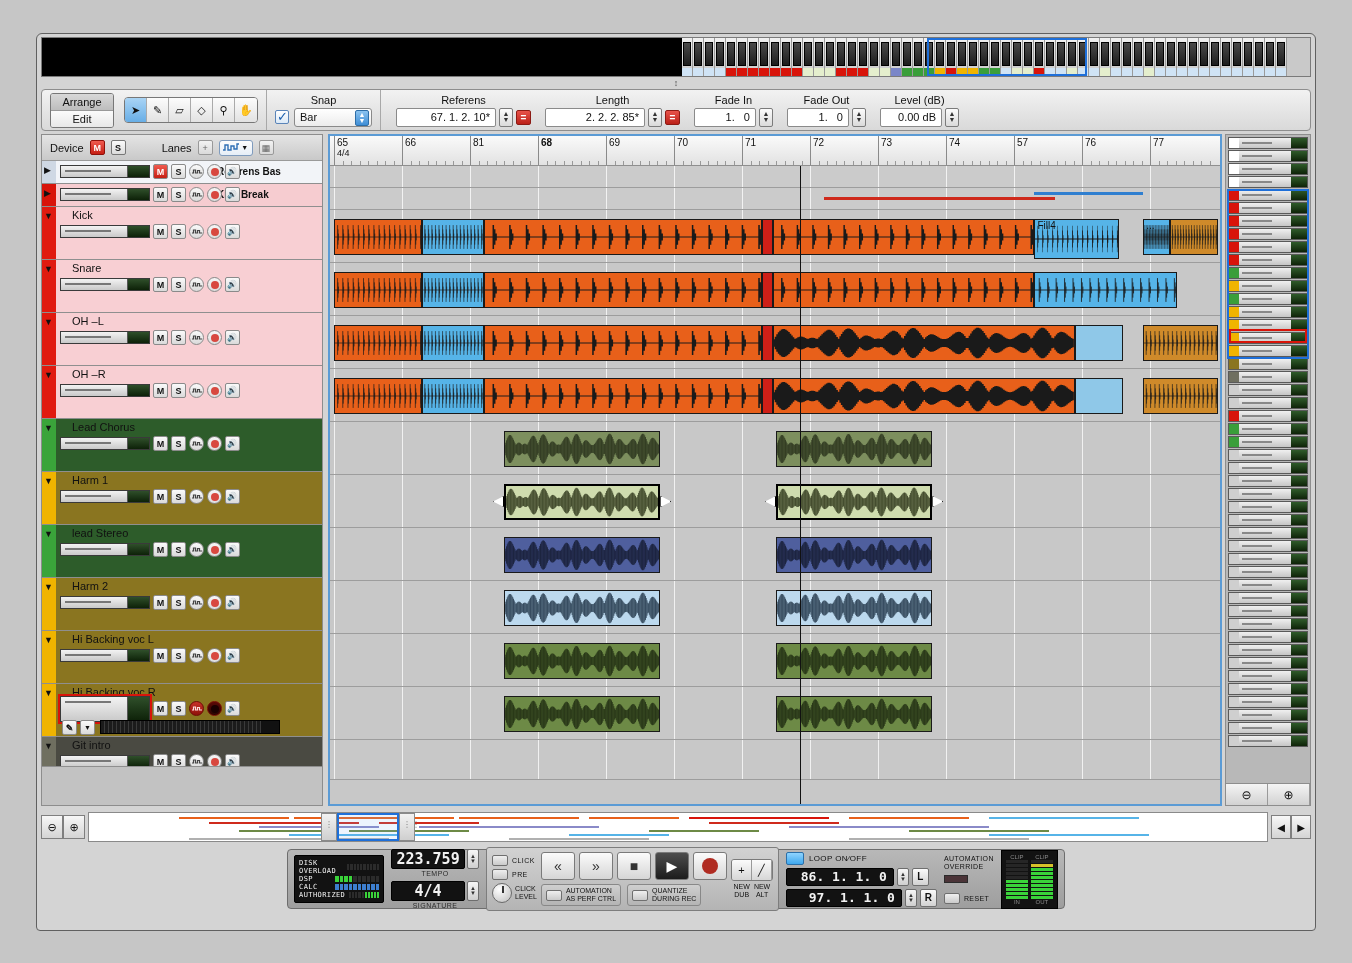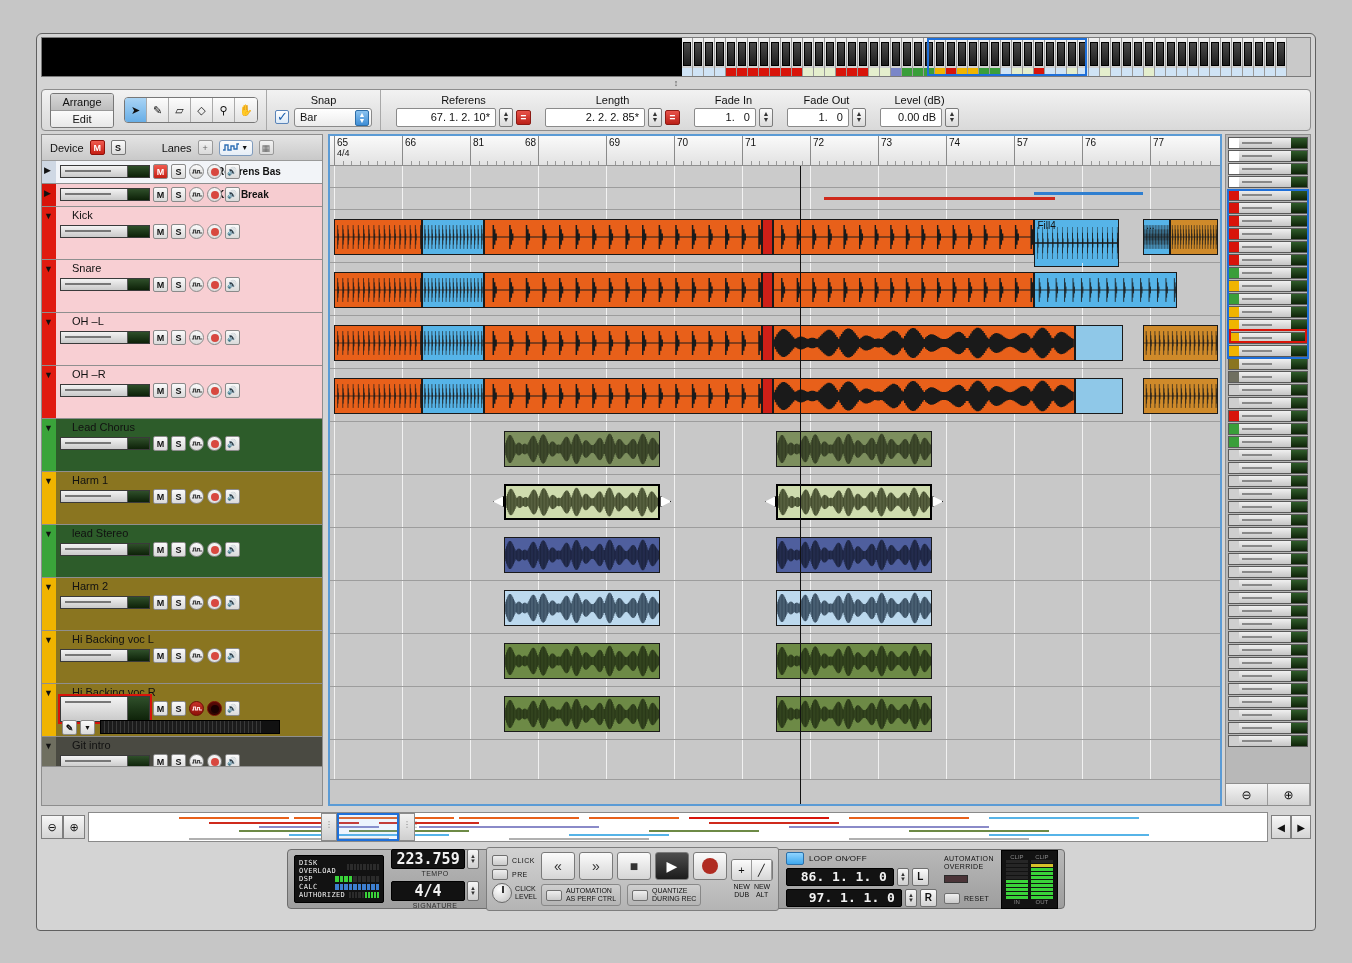--- a/index.html
+++ b/index.html
@@ -764,21 +764,21 @@
           <div class="bar" style="left: 140px;"></div>
           <div class="bnum" style="left: 140px;">81</div>
           <div class="tk" style="left: 148.5px;"></div>
           <div class="tk" style="left: 157px;"></div>
           <div class="tk" style="left: 165.5px;"></div>
           <div class="tk" style="left: 174px;"></div>
           <div class="tk" style="left: 182.5px;"></div>
           <div class="tk" style="left: 191px;"></div>
           <div class="tk" style="left: 199.5px;"></div>
           <div class="bar" style="left: 208px;"></div>
-          <div class="bnum" style="left: 192px;">68</div>
+          <div class="bnum" style="left: 208px; font-weight: bold;">68</div>
           <div class="tk" style="left: 216.5px;"></div>
           <div class="tk" style="left: 225px;"></div>
           <div class="tk" style="left: 233.5px;"></div>
           <div class="tk" style="left: 242px;"></div>
           <div class="tk" style="left: 250.5px;"></div>
           <div class="tk" style="left: 259px;"></div>
           <div class="tk" style="left: 267.5px;"></div>
           <div class="bar" style="left: 276px;"></div>
           <div class="bnum" style="left: 276px;">69</div>
           <div class="tk" style="left: 284.5px;"></div>
@@ -914,21 +914,21 @@
             <div class="clip" style="left: 92.4px; width: 61.2px; top: 9px; height: 36px; background: rgb(86, 180, 232);"><svg width="100%" height="100%" preserveAspectRatio="none" viewBox="0 0 200 40">
                 <path d="M0 20 L200 20 M6 6 L6 34 M7 11 L7 29 M8 16 L8 24 M18 6 L18 34 M19 11 L19 29 M20 16 L20 24 M30 6 L30 34 M31 11 L31 29 M32 16 L32 24 M42 6 L42 34 M43 11 L43 29 M44 16 L44 24 M54 6 L54 34 M55 11 L55 29 M56 16 L56 24 M66 6 L66 34 M67 11 L67 29 M68 16 L68 24 M78 6 L78 34 M79 11 L79 29 M80 16 L80 24 M90 6 L90 34 M91 11 L91 29 M92 16 L92 24 M102 6 L102 34 M103 11 L103 29 M104 16 L104 24 M114 6 L114 34 M115 11 L115 29 M116 16 L116 24 M126 6 L126 34 M127 11 L127 29 M128 16 L128 24 M138 6 L138 34 M139 11 L139 29 M140 16 L140 24 M150 6 L150 34 M151 11 L151 29 M152 16 L152 24 M162 6 L162 34 M163 11 L163 29 M164 16 L164 24 M174 6 L174 34 M175 11 L175 29 M176 16 L176 24 M186 6 L186 34 M187 11 L187 29 M188 16 L188 24 M198 6 L198 34 M199 11 L199 29 M200 16 L200 24 " stroke="#1a1a1a" stroke-width="1.1"></path>
               </svg></div>
             <div class="clip" style="left: 153.6px; width: 278.8px; top: 9px; height: 36px; background: rgb(232, 96, 26);"><svg width="100%" height="100%" preserveAspectRatio="none" viewBox="0 0 200 40">
                 <path d="M0 20 L200 20 M6 6 L6 34 M7 11 L7 29 M8 16 L8 24 M18 6 L18 34 M19 11 L19 29 M20 16 L20 24 M30 6 L30 34 M31 11 L31 29 M32 16 L32 24 M42 6 L42 34 M43 11 L43 29 M44 16 L44 24 M54 6 L54 34 M55 11 L55 29 M56 16 L56 24 M66 6 L66 34 M67 11 L67 29 M68 16 L68 24 M78 6 L78 34 M79 11 L79 29 M80 16 L80 24 M90 6 L90 34 M91 11 L91 29 M92 16 L92 24 M102 6 L102 34 M103 11 L103 29 M104 16 L104 24 M114 6 L114 34 M115 11 L115 29 M116 16 L116 24 M126 6 L126 34 M127 11 L127 29 M128 16 L128 24 M138 6 L138 34 M139 11 L139 29 M140 16 L140 24 M150 6 L150 34 M151 11 L151 29 M152 16 L152 24 M162 6 L162 34 M163 11 L163 29 M164 16 L164 24 M174 6 L174 34 M175 11 L175 29 M176 16 L176 24 M186 6 L186 34 M187 11 L187 29 M188 16 L188 24 M198 6 L198 34 M199 11 L199 29 M200 16 L200 24 " stroke="#1a1a1a" stroke-width="1.1"></path>
               </svg></div>
             <div class="clip" style="left: 432.4px; width: 10.2px; top: 9px; height: 36px; background: rgb(207, 31, 23);"></div>
             <div class="clip" style="left: 442.6px; width: 261.8px; top: 9px; height: 36px; background: rgb(232, 96, 26);"><svg width="100%" height="100%" preserveAspectRatio="none" viewBox="0 0 200 40">
                 <path d="M0 20 L200 20 M6 6 L6 34 M7 11 L7 29 M8 16 L8 24 M18 6 L18 34 M19 11 L19 29 M20 16 L20 24 M30 6 L30 34 M31 11 L31 29 M32 16 L32 24 M42 6 L42 34 M43 11 L43 29 M44 16 L44 24 M54 6 L54 34 M55 11 L55 29 M56 16 L56 24 M66 6 L66 34 M67 11 L67 29 M68 16 L68 24 M78 6 L78 34 M79 11 L79 29 M80 16 L80 24 M90 6 L90 34 M91 11 L91 29 M92 16 L92 24 M102 6 L102 34 M103 11 L103 29 M104 16 L104 24 M114 6 L114 34 M115 11 L115 29 M116 16 L116 24 M126 6 L126 34 M127 11 L127 29 M128 16 L128 24 M138 6 L138 34 M139 11 L139 29 M140 16 L140 24 M150 6 L150 34 M151 11 L151 29 M152 16 L152 24 M162 6 L162 34 M163 11 L163 29 M164 16 L164 24 M174 6 L174 34 M175 11 L175 29 M176 16 L176 24 M186 6 L186 34 M187 11 L187 29 M188 16 L188 24 M198 6 L198 34 M199 11 L199 29 M200 16 L200 24 " stroke="#1a1a1a" stroke-width="1.1"></path>
               </svg></div>
-            <div class="clip" style="left: 704.4px; width: 85px; top: 9px; height: 48px; background: rgb(86, 180, 232);"><svg width="100%" height="100%" preserveAspectRatio="none" viewBox="0 0 200 40">
+            <div class="clip" style="left: 704.4px; width: 85px; top: 9px; height: 40px; background: rgb(86, 180, 232);"><svg width="100%" height="100%" preserveAspectRatio="none" viewBox="0 0 200 40">
                 <path d="M0 20 L200 20 M6 6 L6 34 M7 11 L7 29 M8 16 L8 24 M18 6 L18 34 M19 11 L19 29 M20 16 L20 24 M30 6 L30 34 M31 11 L31 29 M32 16 L32 24 M42 6 L42 34 M43 11 L43 29 M44 16 L44 24 M54 6 L54 34 M55 11 L55 29 M56 16 L56 24 M66 6 L66 34 M67 11 L67 29 M68 16 L68 24 M78 6 L78 34 M79 11 L79 29 M80 16 L80 24 M90 6 L90 34 M91 11 L91 29 M92 16 L92 24 M102 6 L102 34 M103 11 L103 29 M104 16 L104 24 M114 6 L114 34 M115 11 L115 29 M116 16 L116 24 M126 6 L126 34 M127 11 L127 29 M128 16 L128 24 M138 6 L138 34 M139 11 L139 29 M140 16 L140 24 M150 6 L150 34 M151 11 L151 29 M152 16 L152 24 M162 6 L162 34 M163 11 L163 29 M164 16 L164 24 M174 6 L174 34 M175 11 L175 29 M176 16 L176 24 M186 6 L186 34 M187 11 L187 29 M188 16 L188 24 M198 6 L198 34 M199 11 L199 29 M200 16 L200 24 " stroke="#1a1a1a" stroke-width="1.1"></path>
               </svg><span class="lbl">Fill4</span></div>
             <div class="clip" style="left: 813.2px; width: 27.2px; top: 9px; height: 36px; background: rgb(86, 180, 232);"><svg width="100%" height="100%" preserveAspectRatio="none" viewBox="0 0 200 40">
                 <path d="M0 20 L200 20 M6 6 L6 34 M7 11 L7 29 M8 16 L8 24 M18 6 L18 34 M19 11 L19 29 M20 16 L20 24 M30 6 L30 34 M31 11 L31 29 M32 16 L32 24 M42 6 L42 34 M43 11 L43 29 M44 16 L44 24 M54 6 L54 34 M55 11 L55 29 M56 16 L56 24 M66 6 L66 34 M67 11 L67 29 M68 16 L68 24 M78 6 L78 34 M79 11 L79 29 M80 16 L80 24 M90 6 L90 34 M91 11 L91 29 M92 16 L92 24 M102 6 L102 34 M103 11 L103 29 M104 16 L104 24 M114 6 L114 34 M115 11 L115 29 M116 16 L116 24 M126 6 L126 34 M127 11 L127 29 M128 16 L128 24 M138 6 L138 34 M139 11 L139 29 M140 16 L140 24 M150 6 L150 34 M151 11 L151 29 M152 16 L152 24 M162 6 L162 34 M163 11 L163 29 M164 16 L164 24 M174 6 L174 34 M175 11 L175 29 M176 16 L176 24 M186 6 L186 34 M187 11 L187 29 M188 16 L188 24 M198 6 L198 34 M199 11 L199 29 M200 16 L200 24 " stroke="#1a1a1a" stroke-width="1.1"></path>
               </svg><span class="lbl">...</span></div>
             <div class="clip" style="left: 840.4px; width: 47.6px; top: 9px; height: 36px; background: rgb(207, 138, 42);"><svg width="100%" height="100%" preserveAspectRatio="none" viewBox="0 0 200 40">
                 <path d="M0 20 L200 20 M6 6 L6 34 M7 11 L7 29 M8 16 L8 24 M18 6 L18 34 M19 11 L19 29 M20 16 L20 24 M30 6 L30 34 M31 11 L31 29 M32 16 L32 24 M42 6 L42 34 M43 11 L43 29 M44 16 L44 24 M54 6 L54 34 M55 11 L55 29 M56 16 L56 24 M66 6 L66 34 M67 11 L67 29 M68 16 L68 24 M78 6 L78 34 M79 11 L79 29 M80 16 L80 24 M90 6 L90 34 M91 11 L91 29 M92 16 L92 24 M102 6 L102 34 M103 11 L103 29 M104 16 L104 24 M114 6 L114 34 M115 11 L115 29 M116 16 L116 24 M126 6 L126 34 M127 11 L127 29 M128 16 L128 24 M138 6 L138 34 M139 11 L139 29 M140 16 L140 24 M150 6 L150 34 M151 11 L151 29 M152 16 L152 24 M162 6 L162 34 M163 11 L163 29 M164 16 L164 24 M174 6 L174 34 M175 11 L175 29 M176 16 L176 24 M186 6 L186 34 M187 11 L187 29 M188 16 L188 24 M198 6 L198 34 M199 11 L199 29 M200 16 L200 24 " stroke="#1a1a1a" stroke-width="1.1"></path>
               </svg></div>
           </div>
           <div class="lane " style="height: 53px;">

